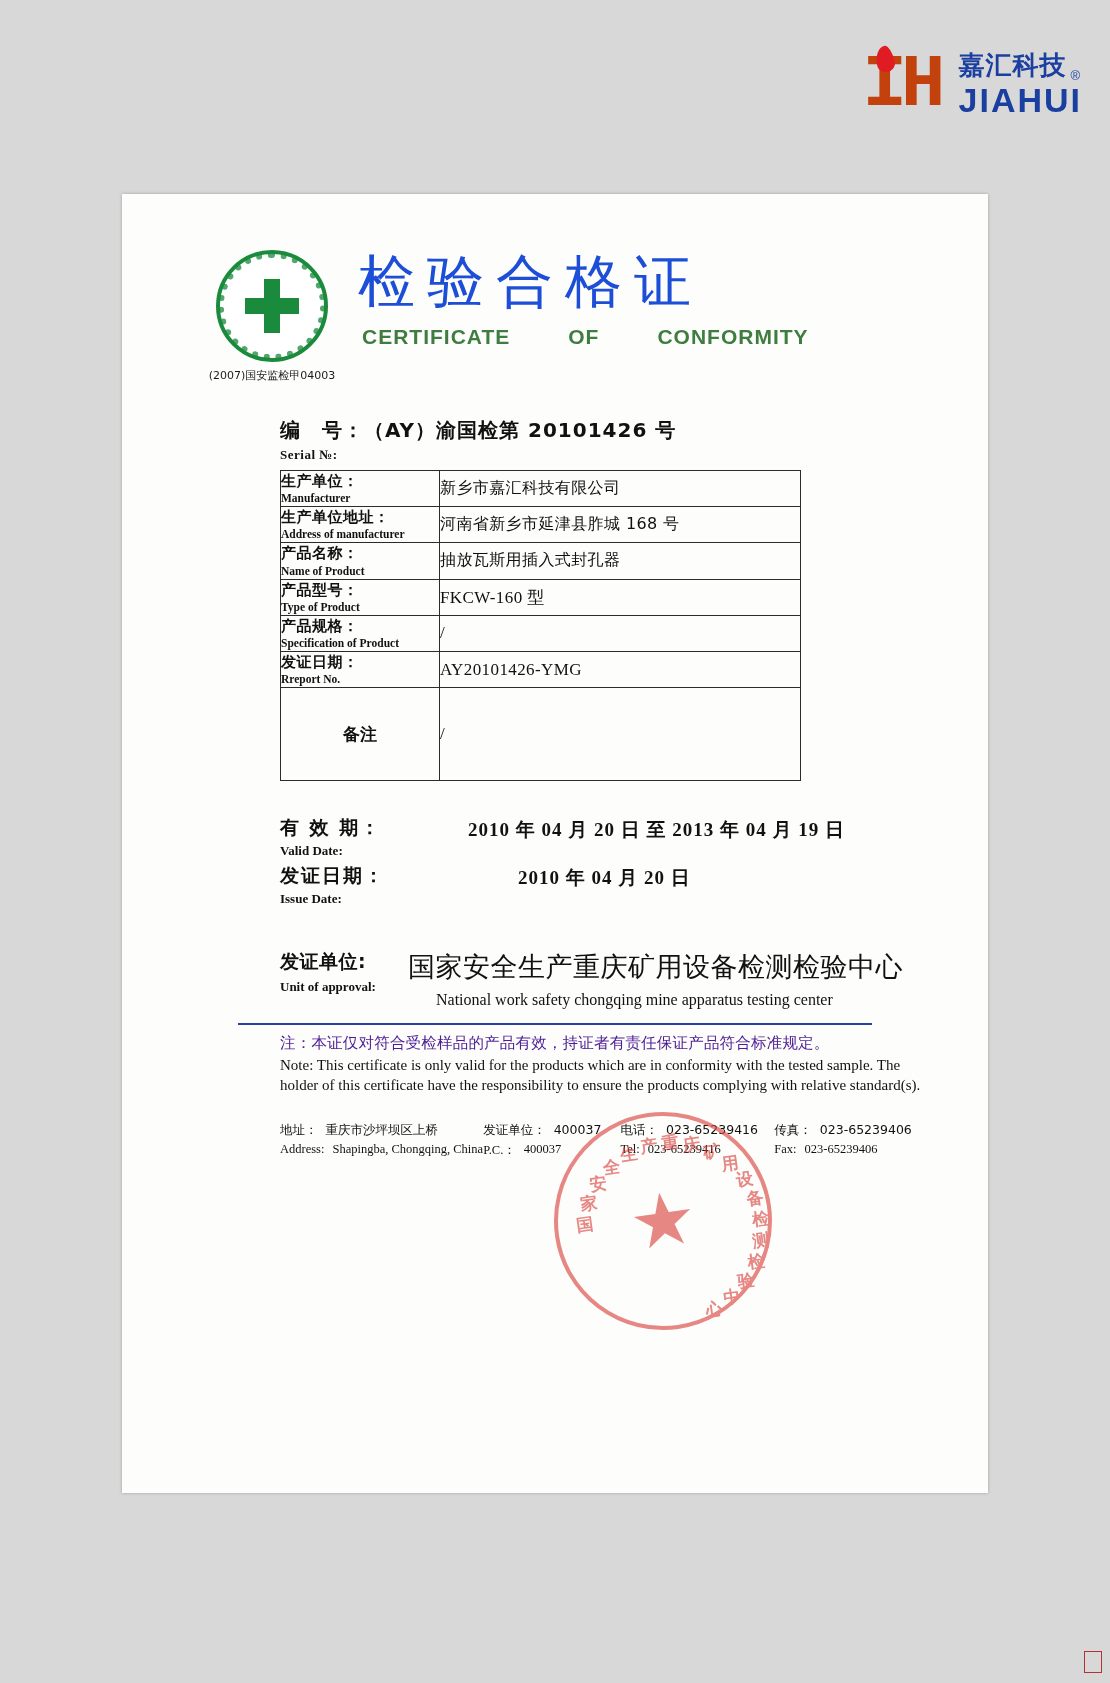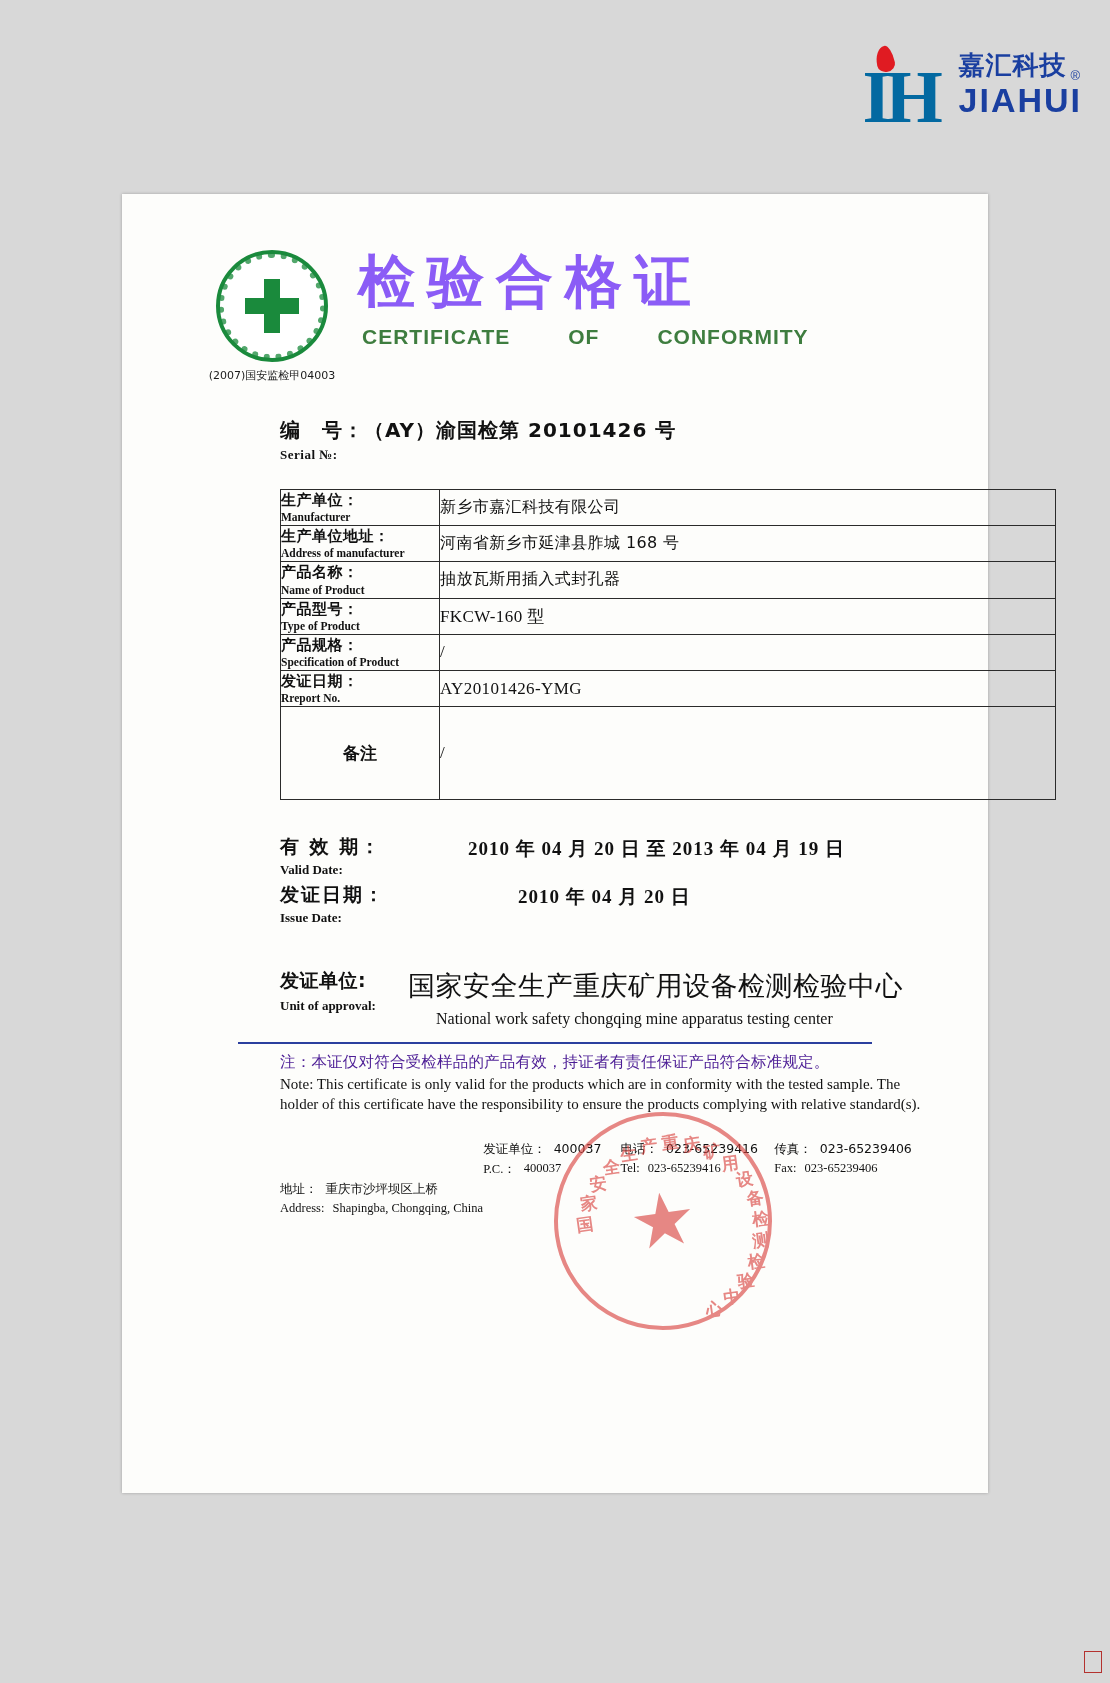--- a/index.html
+++ b/index.html
@@ -25,26 +25,26 @@
     gap: 10px;
   }
   .brand-mark {
     position: relative;
     width: 86px;
     height: 86px;
   }
   .brand-mark .jh {
     position: absolute;
     left: 0;
-    top: 12px;
-    font-family: Liberation Serif, serif;
+    top: 0;
+    font-family: Liberation Mono, monospace;
     font-weight: bold;
     font-size: 74px;
     line-height: 86px;
-    color: #0369a1;
+    color: #c2410c;
     letter-spacing: -6px;
   }
   .brand-mark .flame {
     position: absolute;
     left: 13px;
     top: 4px;
     width: 18px;
     height: 26px;
     background: #e01b22;
     border-radius: 60% 40% 50% 50% / 70% 70% 30% 30%;
@@ -155,22 +155,22 @@
     margin-top: 6px;
     white-space: nowrap;
   }
   .title-texts {
     flex: 1;
     padding-left: 22px;
   }
   .title-cn {
     font-family: "DejaVu Sans", sans-serif;
     font-size: 57px;
-    font-weight: bold;
-    color: #8b5cf6;
+    font-weight: normal;
+    color: #1d4ed8;
     letter-spacing: 12px;
     line-height: 1.1;
     white-space: nowrap;
   }
   .title-en {
     margin-top: 12px;
     font-family: "Liberation Sans", sans-serif;
     font-size: 21px;
     font-weight: bold;
     color: #3e7d3f;
@@ -198,23 +198,23 @@
     font-family: "Liberation Serif", serif;
     font-size: 13px;
     font-weight: bold;
     color: #111;
     margin-top: 3px;
     letter-spacing: 0.5px;
   }
 
   
   table.cert {
-    margin-top: 20px;
+    margin-top: 1px;
     margin-left: 100px;
-    width: 776px;
+    width: 521px;
     border-collapse: collapse;
     table-layout: fixed;
   }
   table.cert td {
     border: 1px solid #2b2b2b;
     vertical-align: middle;
     padding: 0;
   }
   td.lab {
     width: 158px;
@@ -445,21 +445,21 @@
     display: flex;
     gap: 0;
     font-size: 12.5px;
     color: #111;
   }
   .contact-col {
     display: flex;
     flex-direction: column;
     gap: 3px;
   }
-  .c1 { width: 212px; margin-top: 40px; }
+  .c1 { width: 212px; }
   .c2 { width: 150px; }
   .c3 { width: 168px; }
   .c4 { width: 170px; }
   .contact-cn {
     font-family: "DejaVu Sans", sans-serif;
     font-size: 12.5px;
     white-space: nowrap;
   }
   .contact-en {
     font-family: "Liberation Serif", serif;

